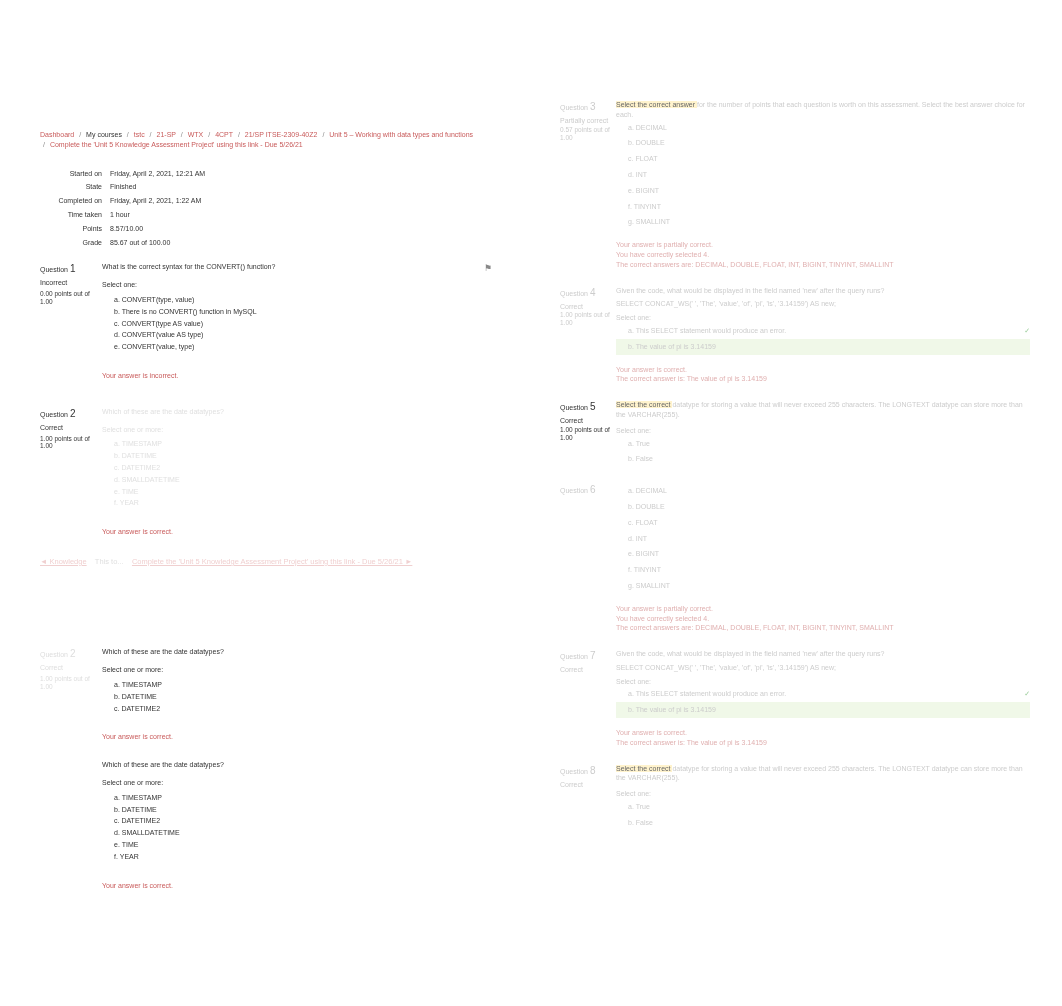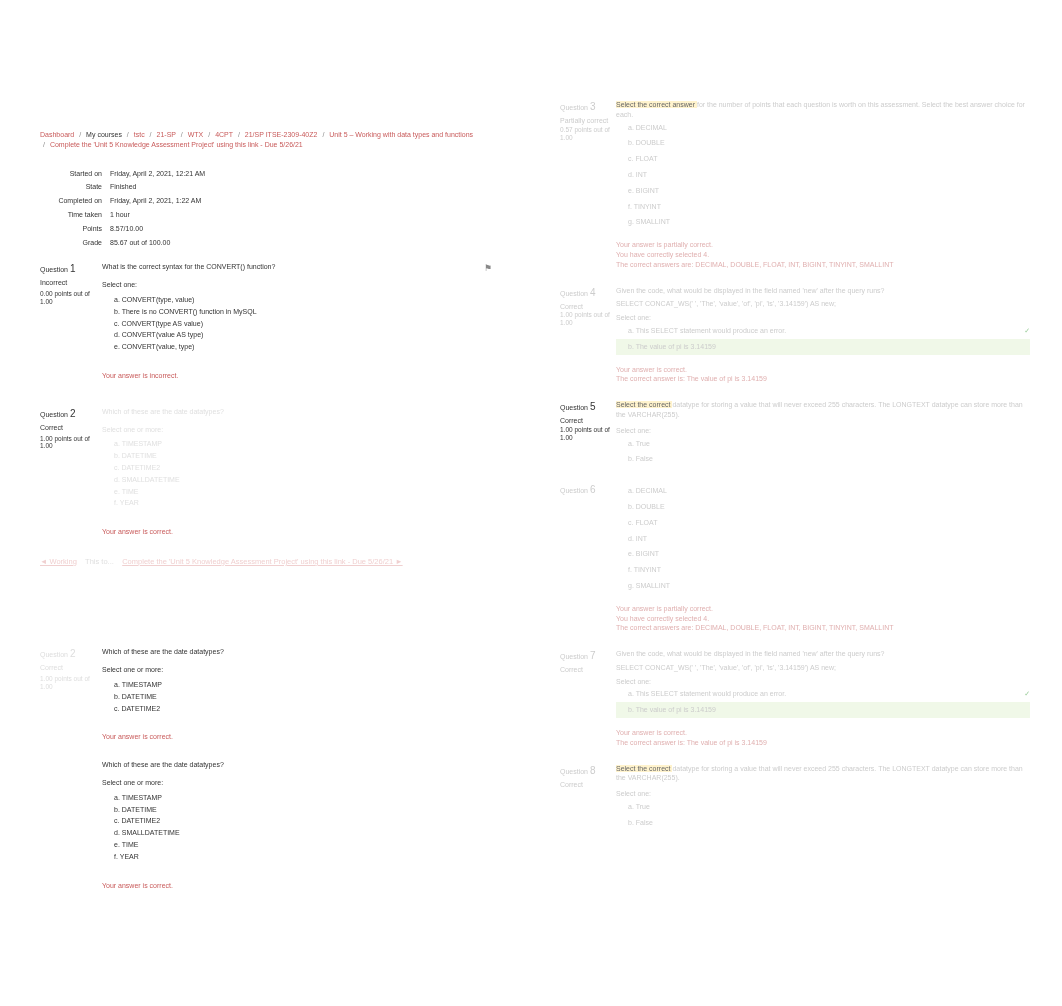--- a/index.html
+++ b/index.html
@@ -135,21 +135,21 @@
         <div class="opt"><span class="letter">b.</span> <span>DATETIME</span></div>
         <div class="opt"><span class="letter">c.</span> <span>DATETIME2</span></div>
         <div class="opt"><span class="letter">d.</span> <span>SMALLDATETIME</span></div>
         <div class="opt"><span class="letter">e.</span> <span>TIME</span></div>
         <div class="opt"><span class="letter">f.</span> <span>YEAR</span></div>
         <div class="fdback">Your answer is correct.</div>
       </div>
     </div>
 
     <div class="faded" style="margin-top:20px">
-      <a href="#">◄ Working</a>
+      <a href="#">◄ Knowledge</a>
       &nbsp;&nbsp;
       <span>This to...</span>
       &nbsp;&nbsp;
       <a href="#">Complete the 'Unit 5 Knowledge Assessment Project' using this link - Due 5/26/21 ►</a>
     </div>
 
     <div class="qblock faded" style="margin-top:80px">
       <div class="qside" style="color:#ddd">
         <div class="qnum"><span>Question </span><span class="big">2</span></div>
         <div class="state">Correct</div>

